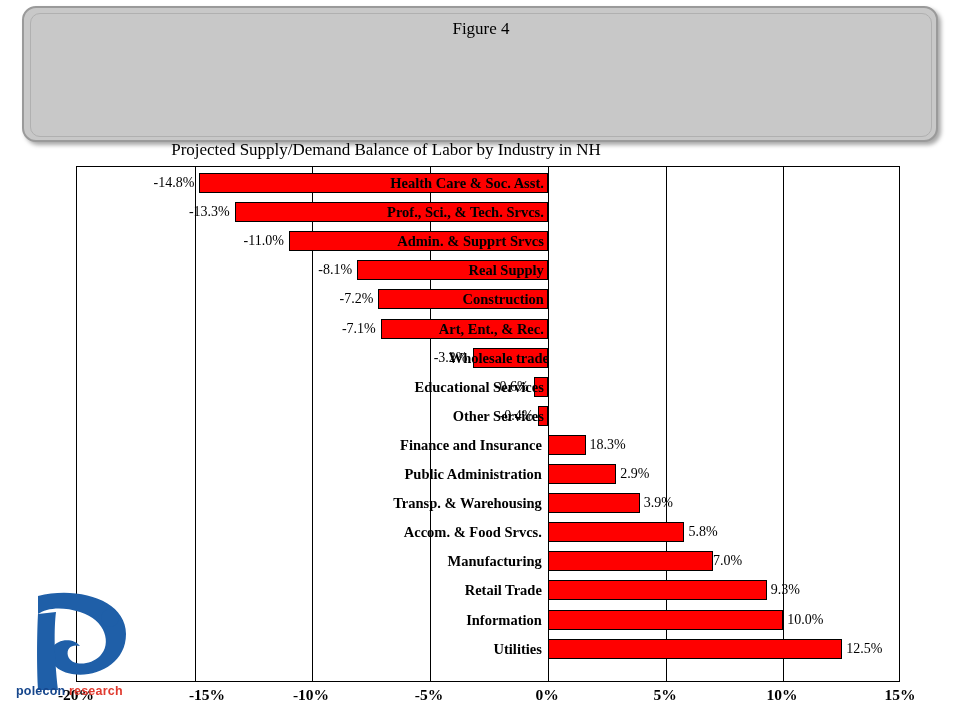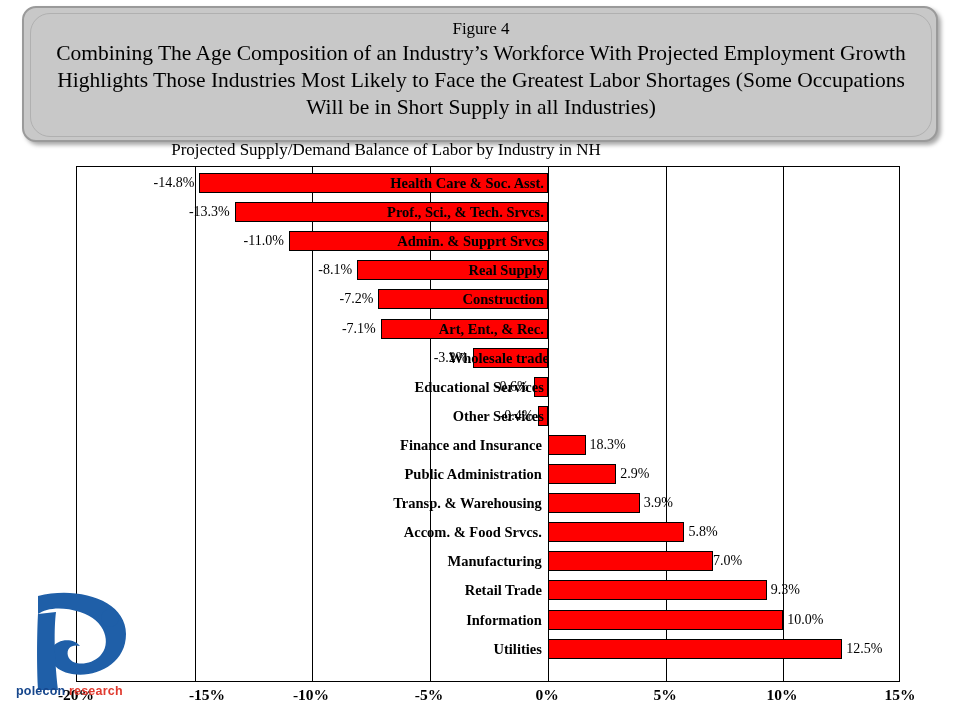--- a/index.html
+++ b/index.html
@@ -28,21 +28,21 @@
     box-shadow: 3px 3px 4px rgba(0,0,0,0.35);
     box-sizing: border-box;
   }
   #title-inner {
     position: absolute;
     left: 6px;
     top: 5px;
     width: 902px;
     height: 124px;
     border: 1px solid #b0b0b0;
-    border-radius: 20px;
+    border-radius: 10px;
     box-sizing: border-box;
     padding: 4px 16px 0 16px;
     text-align: center;
   }
   #fig-label {
     font-size: 17px;
     line-height: 22px;
     color: #000;
   }
   #fig-title {
@@ -164,21 +164,20 @@
     font-family: "Liberation Sans", sans-serif;
   }
   #logo-text .accent { color: #e03a2f; }
 </style>
 </head>
 <body>
 
 <div id="title-box">
   <div id="title-inner">
     <div id="fig-label">Figure 4</div>
-    <div id="fig-title">Combining The Age Composition of an Industry’s Workforce With Projected Employment Growth  Highlights Those Industries Most Likely to Face the Greatest Labor Shortages (Some Occupations Will be in Short Supply in all Industries)</div>
   </div>
 </div>
 
 <div id="chart-subtitle">Projected Supply/Demand  Balance of Labor by Industry in NH</div>
 
 <div id="plot-frame">
   <div id="grid-layer">
       <div class="gridline" style="left: 0px; background: transparent;"></div>
       <div class="gridline" style="left: 118px;"></div>
       <div class="gridline" style="left: 235px;"></div>

